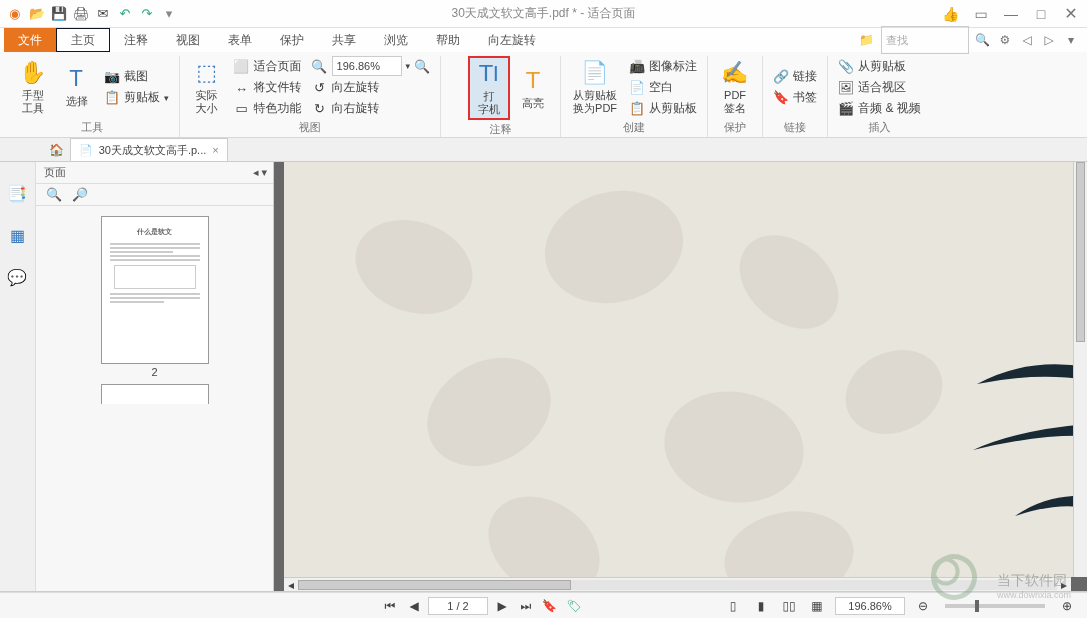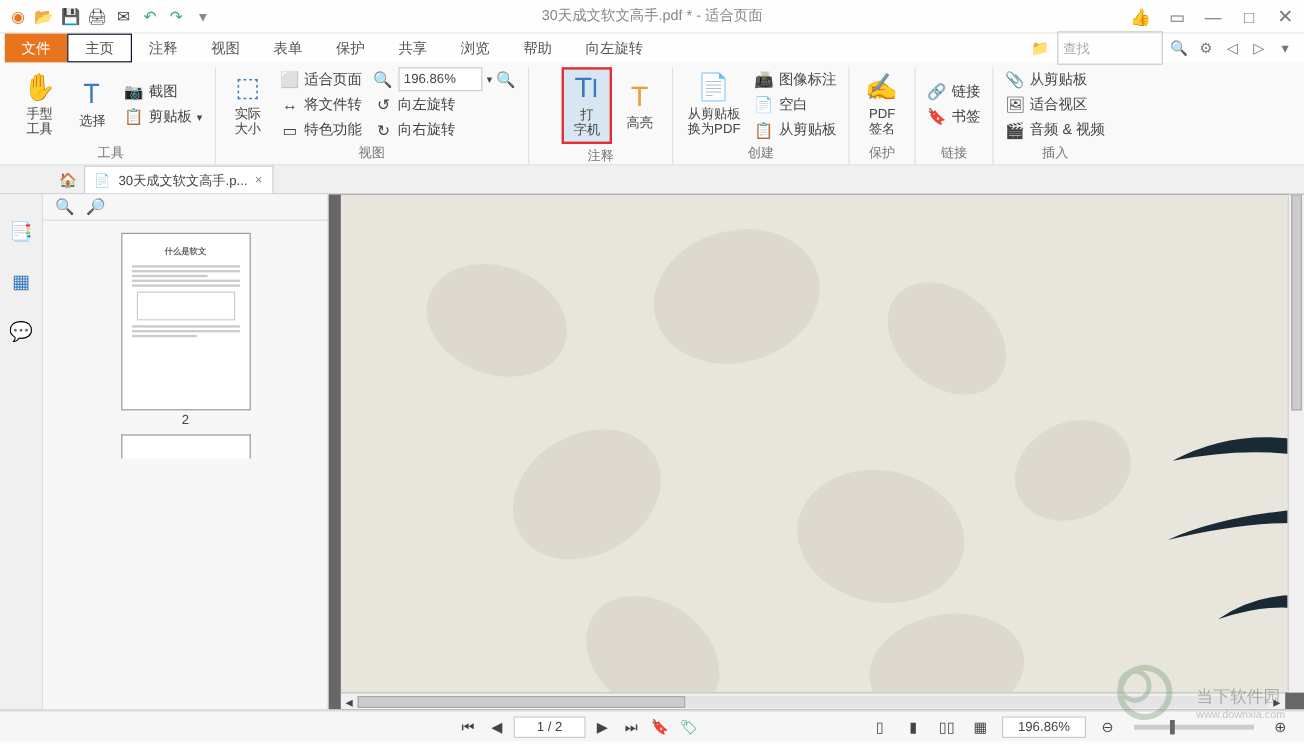--- a/index.html
+++ b/index.html
@@ -298,20 +298,24 @@
   </div>
 </div>
 
 <div class="workspace">
   <div class="sidebar-icons">
     <div class="side-ico">📑</div>
     <div class="side-ico" style="color:#3a7bbf">▦</div>
     <div class="side-ico" style="color:#e8a030">💬</div>
   </div>
   <div class="nav-panel">
+    <div class="nav-header">
+      <span>页面</span>
+      <span style="position:absolute;right:6px">◂ ▾</span>
+    </div>
     <div class="nav-tools">
       <span class="small-ico" style="color:#3a7bbf">🔍</span>
       <span class="small-ico" style="color:#3a7bbf">🔎</span>
     </div>
     <div class="thumbs">
       <div class="thumb-wrap">
         <div class="thumb2">
           <div style="text-align:center;font-size:7px;font-weight:bold;margin-bottom:6px">什么是软文</div>
           <div style="height:2px;background:#ccc;margin:2px 0"></div>
           <div style="height:2px;background:#ccc;margin:2px 0"></div>

